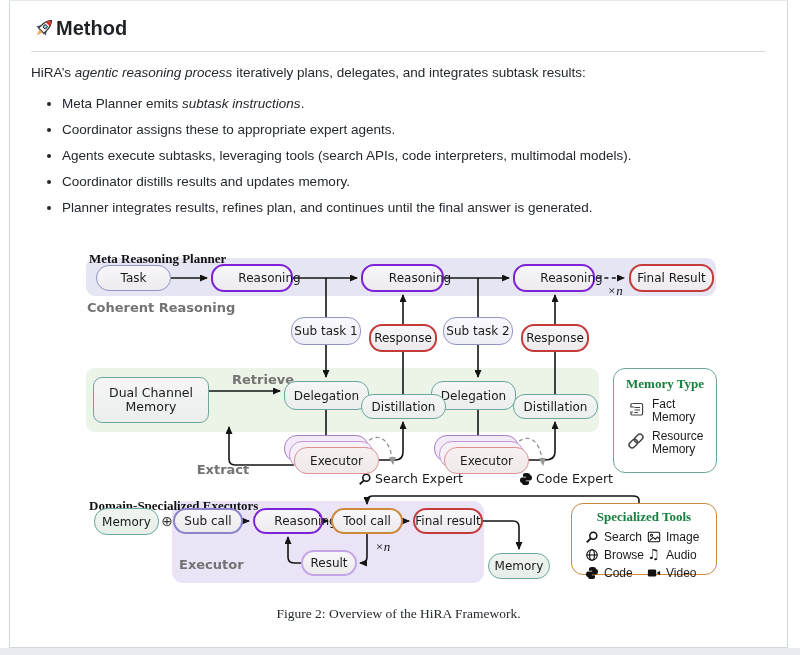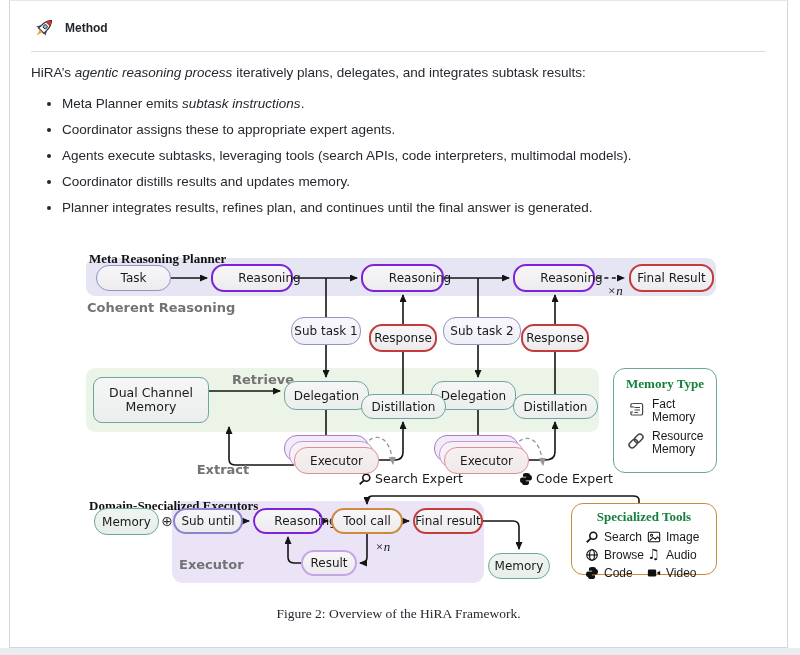--- a/index.html
+++ b/index.html
@@ -2,21 +2,21 @@
 <html><head>
 <meta charset="utf-8">
 <style>
   html,body{margin:0;padding:0;background:#fff;}
   .page{position:relative;width:800px;height:655px;background:#fff;overflow:hidden;
         font-family:"Liberation Sans",sans-serif;color:#24292f;}
   .card{position:absolute;left:9px;top:0;width:779px;height:648px;background:#fff;
         border:1px solid #d0d7de;border-top-color:#e3e8ee;box-sizing:border-box;overflow:hidden;}
   .bottom-strip{position:absolute;left:0;bottom:0;width:800px;height:7px;background:#e9edf1;}
   .content{padding:14px 21px 0 21px;}
-  h1.sect{display:flex;align-items:center;gap:9px;font-size:12px;font-weight:700;
+  h1.sect{display:flex;align-items:center;font-size:20px;font-weight:700;
         color:#1f2328;margin:0 0 10px 0;line-height:26px;}
   .divider{border:none;border-top:1px solid #d8dee4;margin:0 0 12px 0;}
   p.intro{font-size:13.5px;line-height:18px;margin:0 0 4px 0;}
   ul.points{margin:14px 0 0 0;padding-left:31px;}
   ul.points li{font-size:13.5px;line-height:16px;margin-bottom:10px;}
   em{font-style:italic;}
   
   .figure{position:relative;width:737px;height:355px;margin-top:22px;}
   .figure svg.wires{position:absolute;left:0;top:0;z-index:1;}
   .band{position:absolute;z-index:0;border-radius:9px;}
@@ -148,21 +148,21 @@
 
         <div class="node" style="left:65px;top:27px;width:75px;height:26px;">Task</div>
         <div class="node n-purple" style="left:180px;top:26px;width:82px;height:28px;">Reasoning</div>
         <div class="node n-purple" style="left:330px;top:26px;width:83px;height:28px;">Reasoning</div>
         <div class="node n-purple" style="left:482px;top:26px;width:82px;height:28px;">Reasoning</div>
         <div class="node n-red" style="left:598px;top:26px;width:85px;height:28px;">Final Result</div>
         <div class="xn" style="left:567px;top:45px;width:34px;text-align:center;">×n</div>
 
         <div class="node" style="left:260px;top:79px;width:70px;height:28px;background:linear-gradient(#f8f8fc,#eeeef6);">Sub task 1</div>
         <div class="node n-red" style="left:338px;top:86px;width:68px;height:28px;">Response</div>
-        <div class="node" style="left:412px;top:79px;width:78px;height:28px;background:linear-gradient(#f8f8fc,#eeeef6);">Sub task 2</div>
+        <div class="node" style="left:412px;top:79px;width:70px;height:28px;background:linear-gradient(#f8f8fc,#eeeef6);">Sub task 2</div>
         <div class="node n-red" style="left:490px;top:86px;width:68px;height:28px;">Response</div>
 
         <div class="node n-teal n-dcm" style="left:62px;top:139px;width:116px;height:46px;">
           <span>Dual Channel</span>
           <span>Memory</span>
         </div>
         <div class="lbl" style="left:192px;top:134px;width:80px;text-align:center;">Retrieve</div>
         <div class="node n-teal" style="left:253px;top:143px;width:85px;height:29px;">Delegation</div>
         <div class="node n-teal" style="left:330px;top:156px;width:85px;height:25px;z-index:3;">Distillation</div>
         <div class="node n-teal" style="left:400px;top:143px;width:85px;height:29px;">Delegation</div>
@@ -217,21 +217,21 @@
             <svg width="14" height="14" viewBox="0 0 16 16" fill="#111">
               <path d="M7.9 1.2c-2.3 0-3.4.9-3.4 2.6v1.7h3.7v.7H3.5C1.9 6.2 1.2 7.5 1.2 9.4c0 1.9.7 3.2 2.3 3.2h1.3v-1.9c0-1.4 1-2.4 2.4-2.4h3.2c1.3 0 2.2-.9 2.2-2.2V3.8c0-1.7-1.1-2.6-3.4-2.6z"></path>
               <path d="M7.9 1.2c-2.3 0-3.4.9-3.4 2.6v1.7h3.7v.7H3.5C1.9 6.2 1.2 7.5 1.2 9.4c0 1.9.7 3.2 2.3 3.2h1.3v-1.9c0-1.4 1-2.4 2.4-2.4h3.2c1.3 0 2.2-.9 2.2-2.2V3.8c0-1.7-1.1-2.6-3.4-2.6z" transform="rotate(180 8 8)"></path>
             </svg>
           </span>
           <span>Code Expert</span>
         </div>
 
         <div class="node n-memgreen" style="left:63px;top:270px;width:65px;height:27px;">Memory</div>
         <div class="oplus" style="left:128px;top:275px;width:16px;text-align:center;">⊕</div>
-        <div class="node n-slate" style="left:142px;top:270px;width:70px;height:26px;">Sub until</div>
+        <div class="node n-slate" style="left:142px;top:270px;width:70px;height:26px;">Sub call</div>
         <div class="node n-purple" style="left:222px;top:270px;width:70px;height:26px;">Reasoning</div>
         <div class="node n-orange" style="left:300px;top:270px;width:72px;height:26px;">Tool call</div>
         <div class="node n-red" style="left:382px;top:270px;width:70px;height:26px;">Final result</div>
         <div class="node n-violet" style="left:270px;top:312px;width:56px;height:26px;">Result</div>
         <div class="xn" style="left:344px;top:301px;">×n</div>
         <div class="lbl" style="left:148px;top:319px;">Executor</div>
         <div class="node n-memgreen" style="left:457px;top:315px;width:62px;height:26px;">Memory</div>
 
         <div class="panel p-orange" style="left:540px;top:265px;width:146px;height:72px;">
           <div class="p-title" style="margin-top:5px;">Specialized Tools</div>

